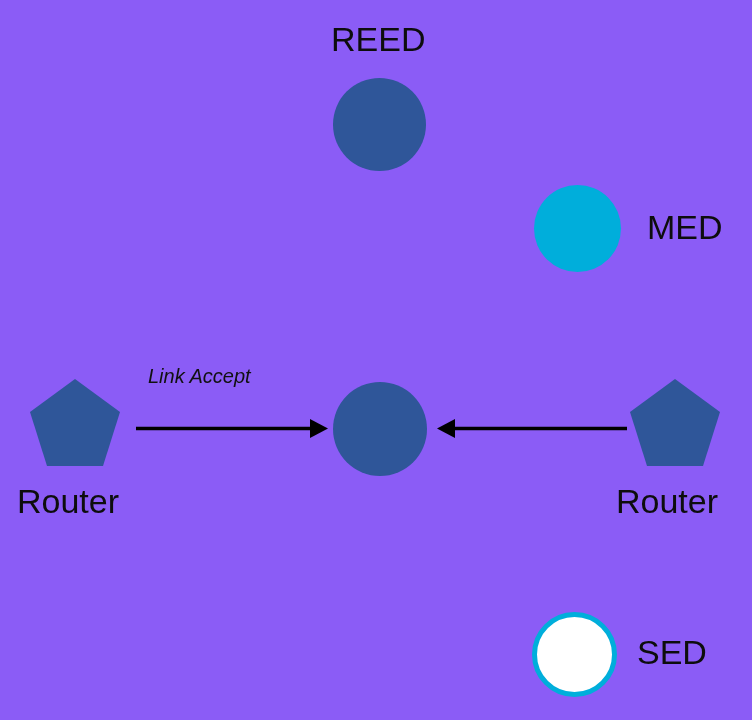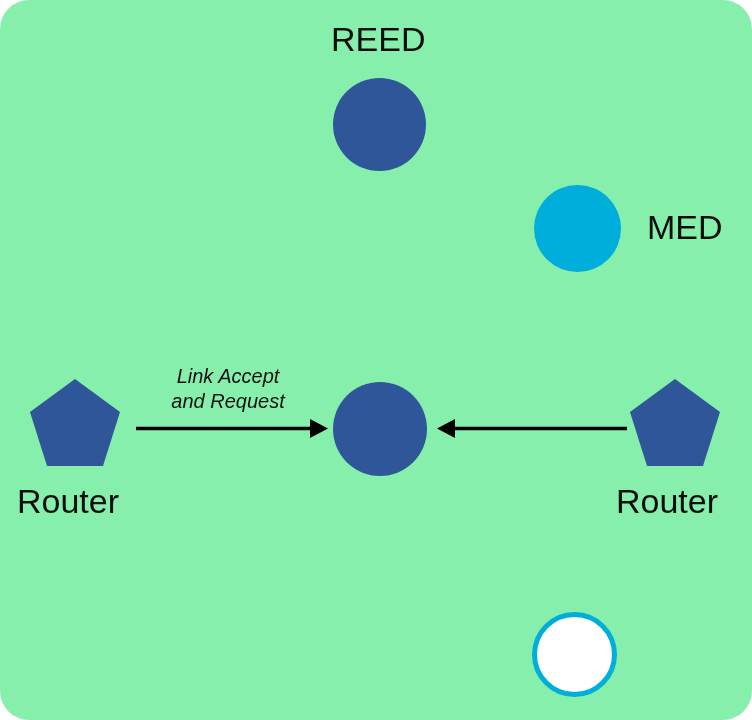--- a/index.html
+++ b/index.html
@@ -7,23 +7,22 @@
     padding: 0;
     background: #ffffff;
   }
   body {
     font-family: "Liberation Sans", sans-serif;
   }
   #canvas {
     position: relative;
     width: 752px;
     height: 720px;
-    background: #86efac;
+    background: #8b5cf6;
     overflow: hidden;
-    border-radius: 29px;
   }
   .node-circle {
     position: absolute;
     border-radius: 50%;
     box-sizing: border-box;
   }
   .node-pentagon {
     position: absolute;
   }
   .node-label {
@@ -36,21 +35,21 @@
     white-space: nowrap;
     letter-spacing: 0px;
   }
   .edge-label {
     position: absolute;
     color: #111111;
     font-family: "Liberation Sans", sans-serif;
     font-style: italic;
     font-size: 20px;
     line-height: 25px;
-    text-align: center;
+    text-align: left;
     white-space: pre;
   }
   .arrow-svg {
     position: absolute;
     overflow: visible;
   }
 </style>
 </head>
 <body>
 
@@ -68,25 +67,26 @@
   <div class="node-label" style="left:17px; top:483px;">Router</div>
 
   <div class="node-circle" style="left:333px; top:382px; width:94px; height:94px; background:#2f5699;"></div>
 
   <svg class="node-pentagon" style="left:629px; top:378px;" width="92" height="90" viewBox="0 0 92 90">
     <polygon points="46,1 91,34 74,88 18,88 1,34" fill="#2f5699"></polygon>
   </svg>
   <div class="node-label" style="left:616px; top:483px;">Router</div>
 
   <div class="node-circle" style="left:532px; top:612px; width:85px; height:85px; background:#ffffff; border:5px solid #00aedb;"></div>
+  <div class="node-label" style="left:637px; top:634px;">SED</div>
 
   <svg class="arrow-svg" style="left:136px; top:414px;" width="190" height="30" viewBox="0 0 190 30">
     <line x1="0" y1="14.5" x2="174" y2="14.5" stroke="#000000" stroke-width="3.5"></line>
     <polygon points="174,5 192,14.5 174,24" fill="#000000"></polygon>
   </svg>
-  <div class="edge-label" style="left:148px; top:364px; width:160px;"><span>Link Accept</span><br><span>and Request</span></div>
+  <div class="edge-label" style="left:148px; top:364px; width:160px;"><span>Link Accept</span><br></div>
 
   <svg class="arrow-svg" style="left:437px; top:414px;" width="190" height="30" viewBox="0 0 190 30">
     <line x1="18" y1="14.5" x2="190" y2="14.5" stroke="#000000" stroke-width="3.5"></line>
     <polygon points="18,5 0,14.5 18,24" fill="#000000"></polygon>
   </svg>
 
 </div>
 
 </body></html>

